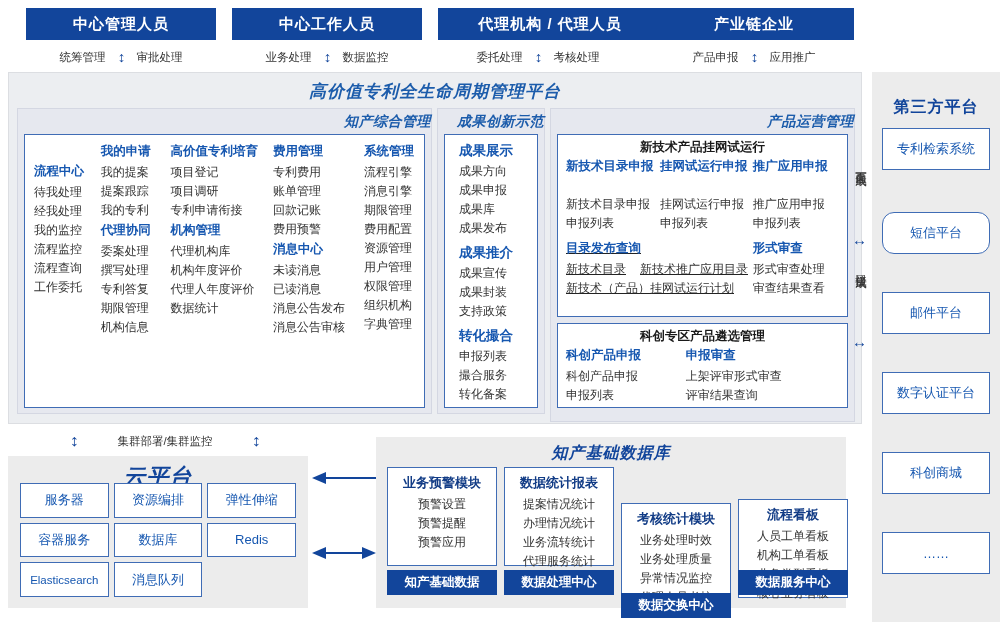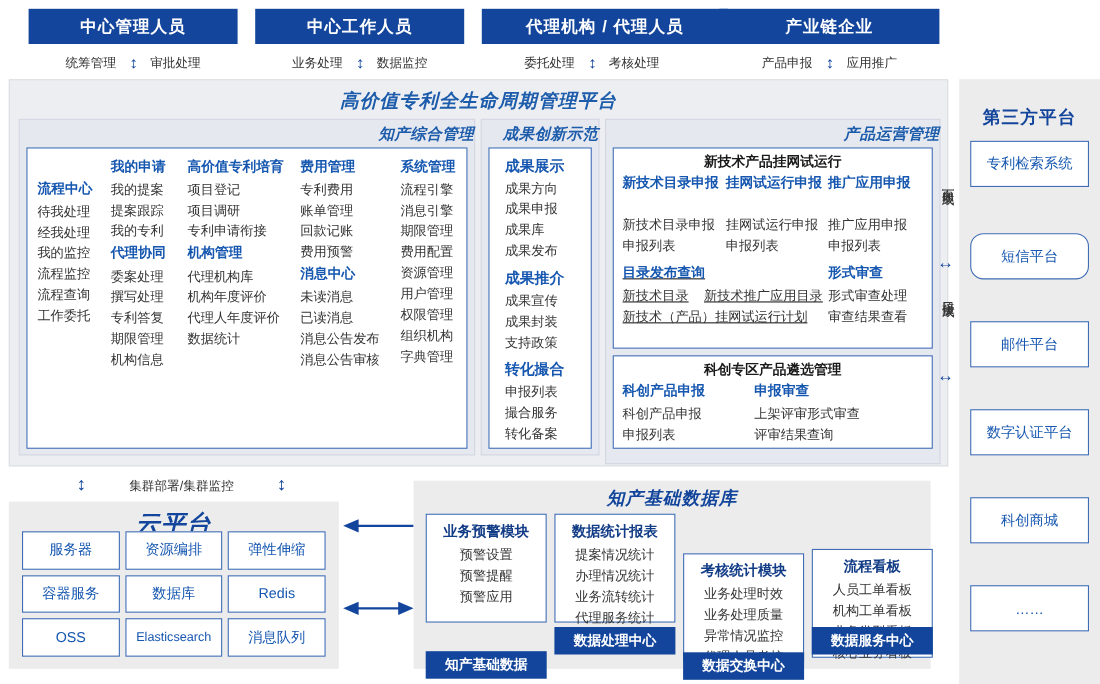--- a/index.html
+++ b/index.html
@@ -351,23 +351,20 @@
     </div>
   <div class="cloud-cell">
       <span>容器服务</span>
     </div>
   <div class="cloud-cell">
       <span>数据库</span>
     </div>
   <div class="cloud-cell">
       <span>Redis</span>
     </div>
-  <div class="cloud-cell">
-      <span>OSS</span>
-    </div>
   <div class="cloud-cell" style="font-size:11.5px;">
       <span>Elasticsearch</span>
     </div>
   <div class="cloud-cell">
       <span>消息队列</span>
     </div>
 </div>
 
 <svg class="arrow" style="left:312px;top:470px;" width="64" height="16" viewBox="0 0 64 16">
   <line x1="12" y1="8" x2="64" y2="8" stroke="#12459b" stroke-width="2"></line>
@@ -382,21 +379,21 @@
 <div class="abs db-panel" style="left:376px;top:437px;width:470px;height:171px;">
   <div class="db-title">知产基础数据库</div>
 </div>
 
 <div class="abs db-col" style="left:387px;top:467px;width:110px;height:99px;">
   <div class="db-colhead">业务预警模块</div>
   <div class="db-item">预警设置</div>
   <div class="db-item">预警提醒</div>
   <div class="db-item">预警应用</div>
 </div>
-<div class="abs db-foot" style="left:387px;top:592px;width:110px;height:25px;">
+<div class="abs db-foot" style="left:387px;top:570px;width:110px;height:25px;">
   <span>知产基础数据</span>
 </div>
 
 <div class="abs db-col" style="left:504px;top:467px;width:110px;height:99px;">
   <div class="db-colhead">数据统计报表</div>
   <div class="db-item">提案情况统计</div>
   <div class="db-item">办理情况统计</div>
   <div class="db-item">业务流转统计</div>
   <div class="db-item">代理服务统计</div>
 </div>

